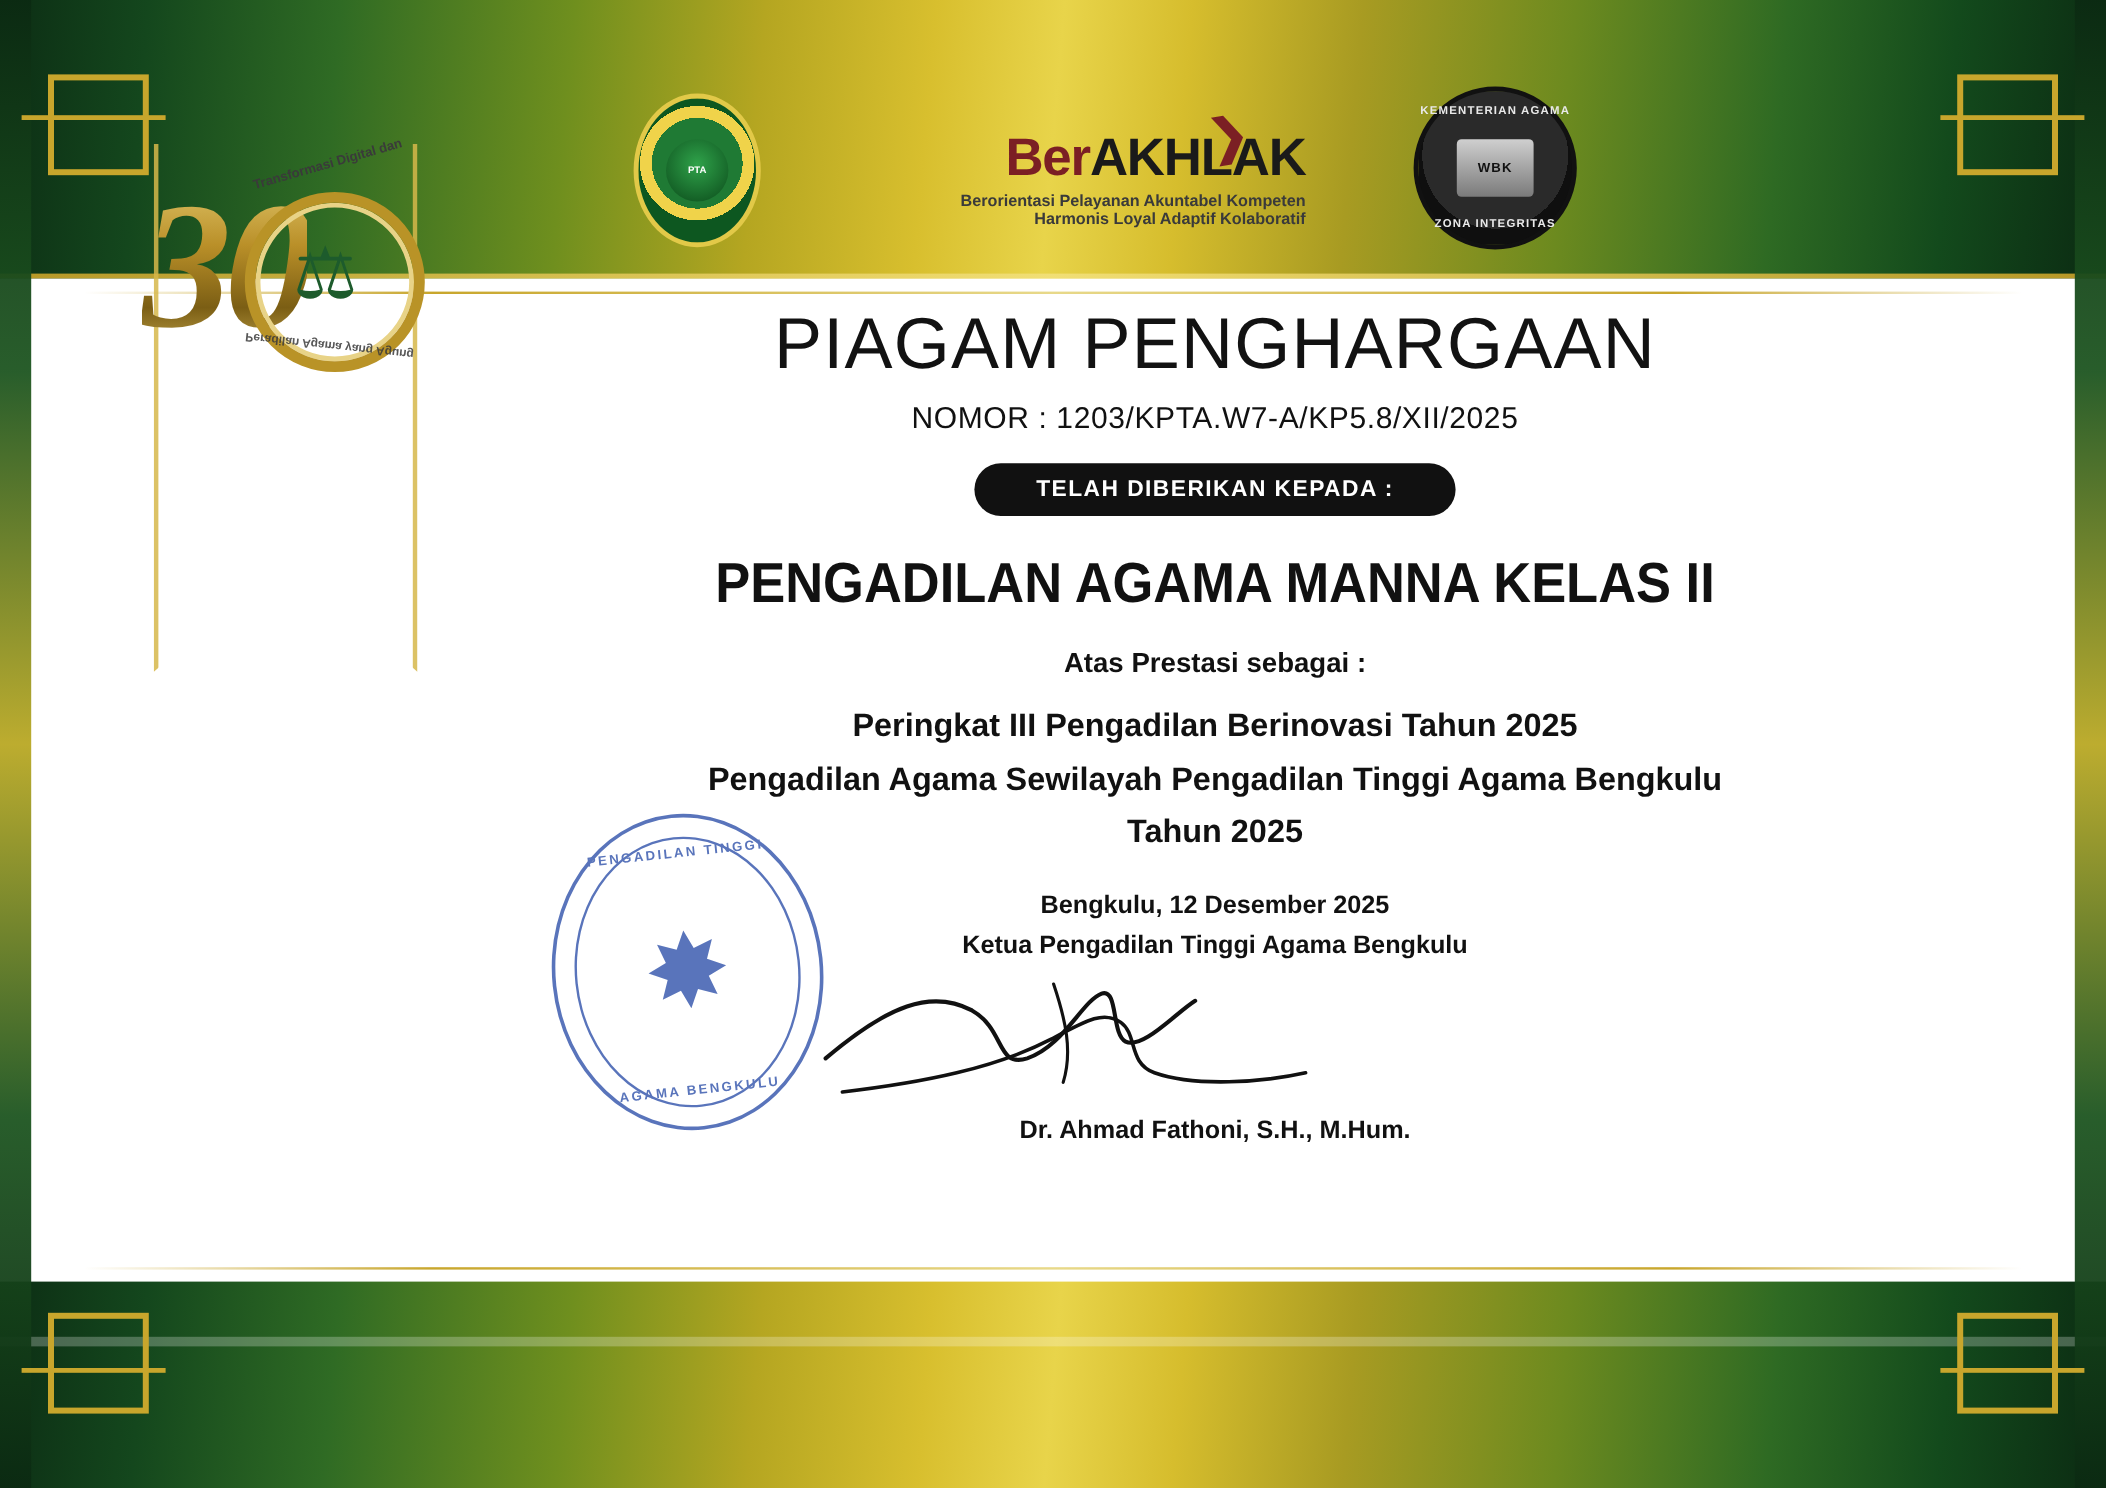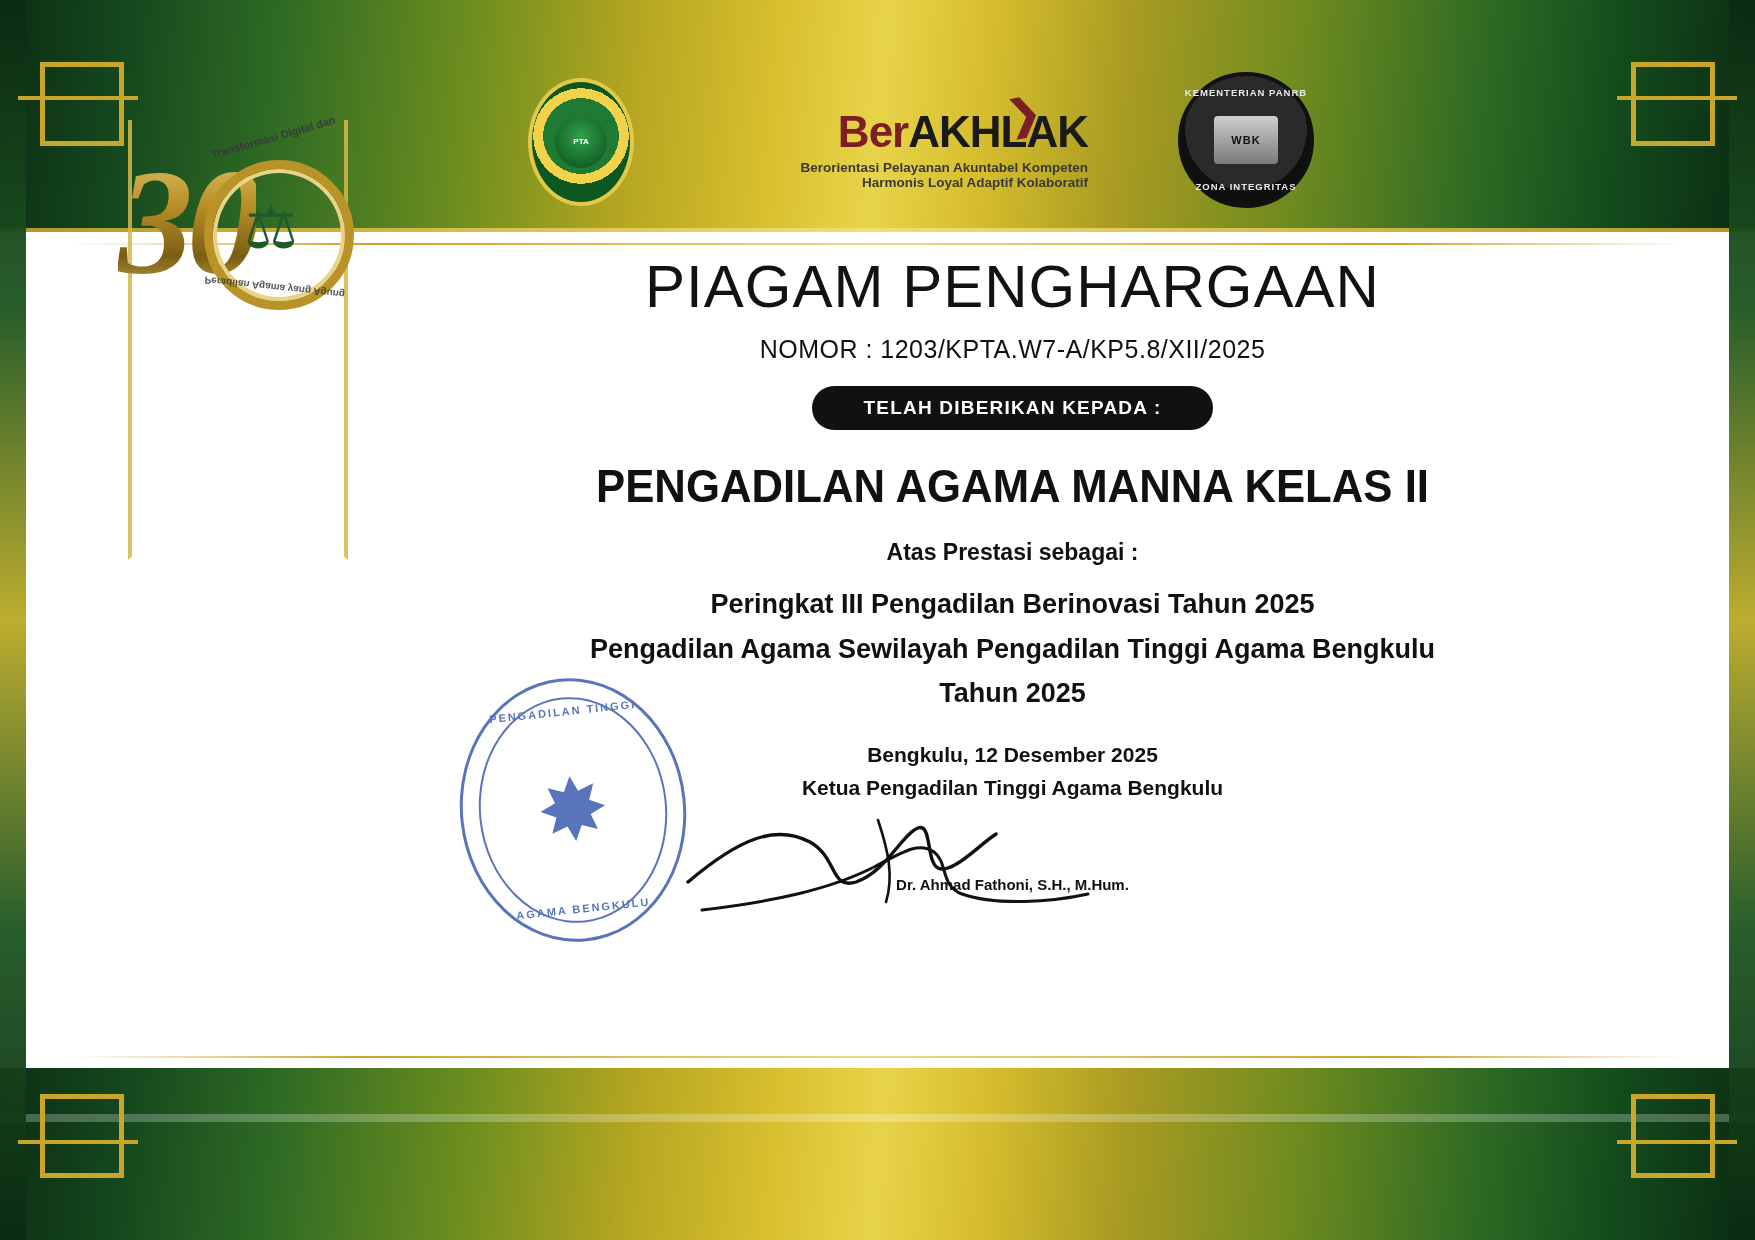--- a/index.html
+++ b/index.html
@@ -337,22 +337,22 @@
   }
 
   .sign-block {
     margin-top: 22px;
     font-size: 21px;
     font-weight: bold;
     line-height: 1.6;
     position: relative;
   }
   .sign-name {
-    margin-top: 68px;
-    font-size: 15px;
+    margin-top: 120px;
+    font-size: 21px;
     font-weight: bold;
   }
 
   
   .stamp {
     position: absolute;
     left: 460px;
     top: 678px;
     width: 220px;
     height: 258px;
@@ -440,21 +440,21 @@
   <div class="berakhlak">
     <div class="word">
       <span class="ber">Ber</span><span class="akhlak">AKHLAK</span>
       <span class="arrow">❯</span>
     </div>
     <div class="tag1">Berorientasi Pelayanan Akuntabel Kompeten</div>
     <div class="tag2">Harmonis Loyal Adaptif Kolaboratif</div>
   </div>
 
   <div class="seal-wbk">
-    <div class="arc-top">KEMENTERIAN PANRB</div>
+    <div class="arc-top">KEMENTERIAN AGAMA</div>
     <div class="badge">WBK</div>
     <div class="arc-bottom">ZONA INTEGRITAS</div>
   </div>
 
   <div class="body-wrap">
     <div class="title">PIAGAM PENGHARGAAN</div>
     <div class="nomor">NOMOR : 1203/KPTA.W7-A/KP5.8/XII/2025</div>
     <div><span class="pill">TELAH DIBERIKAN KEPADA :</span></div>
     <div class="recipient">PENGADILAN AGAMA MANNA KELAS II</div>
     <div class="subtitle">Atas Prestasi sebagai :</div>

